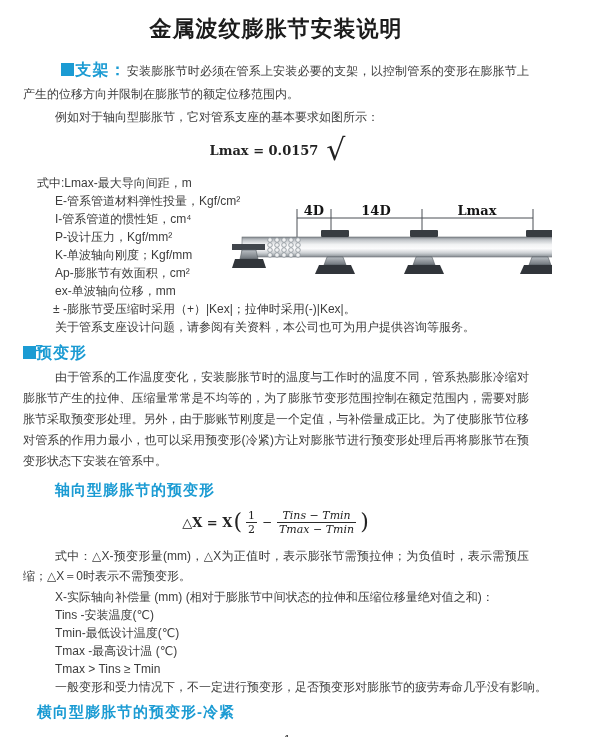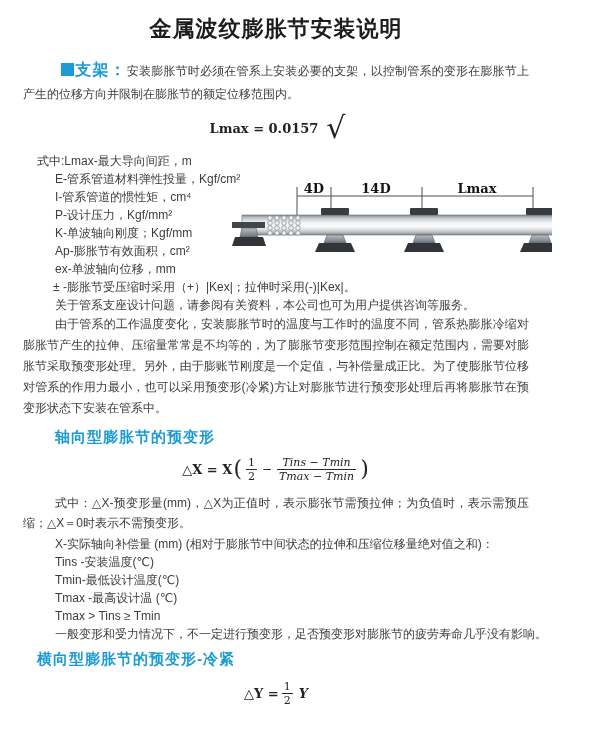--- a/index.html
+++ b/index.html
@@ -83,20 +83,21 @@
 </head>
 <body>
 
 <div class="page">
 
   <h1 class="doc-title">金属波纹膨胀节安装说明</h1>
 
   <p class="body-para p-support">
     <span class="sec-square"></span><span class="sec-inline-heading">支架：</span><span>安装膨胀节时必须在管系上安装必要的支架，以控制管系的变形在膨胀节上产生的位移方向并限制在膨胀节的额定位移范围内。</span>
   </p>
+  <p class="body-para p-example">例如对于轴向型膨胀节，它对管系支座的基本要求如图所示：</p>
 
   <div class="formula formula-lmax">
     <span class="f-lhs">Lmax = 0.0157</span>
     <span class="radical">
       <span class="rad-glyph">√</span>
     </span>
   </div>
 
   <div class="defs-wrap">
     <div class="def-line ind-a">式中:Lmax-最大导向间距，m</div>
@@ -180,20 +181,23 @@
         <path d="M176 65 L208 65 L212 74 L172 74 Z" fill="#31353a"></path>
       </g>
       <g>
         <rect x="294" y="30" width="28" height="7" rx="1" fill="#373c41"></rect>
         <path d="M300 57 L316 57 L319 65 L297 65 Z" fill="url(#ng)" stroke="#565c62" stroke-width="0.6"></path>
         <path d="M292 65 L324 65 L328 74 L288 74 Z" fill="#31353a"></path>
       </g>
     </svg>
   </div>
 
+  <h2 class="h2-section">
+    <span class="sec-square"></span><span>预变形</span>
+  </h2>
   <p class="body-para p-preform">由于管系的工作温度变化，安装膨胀节时的温度与工作时的温度不同，管系热膨胀冷缩对膨胀节产生的拉伸、压缩量常常是不均等的，为了膨胀节变形范围控制在额定范围内，需要对膨胀节采取预变形处理。另外，由于膨账节刚度是一个定值，与补偿量成正比。为了使膨胀节位移对管系的作用力最小，也可以采用预变形(冷紧)方让对膨胀节进行预变形处理后再将膨胀节在预变形状态下安装在管系中。</p>
 
   <h3 class="h3-sub h3-axial">轴向型膨胀节的预变形</h3>
 
   <div class="formula formula-dx">
     <span class="f-lhs">△X = X</span>
     <span class="paren">(</span>
     <span class="frac">
       <span class="num">1</span>
       <span class="den">2</span>

